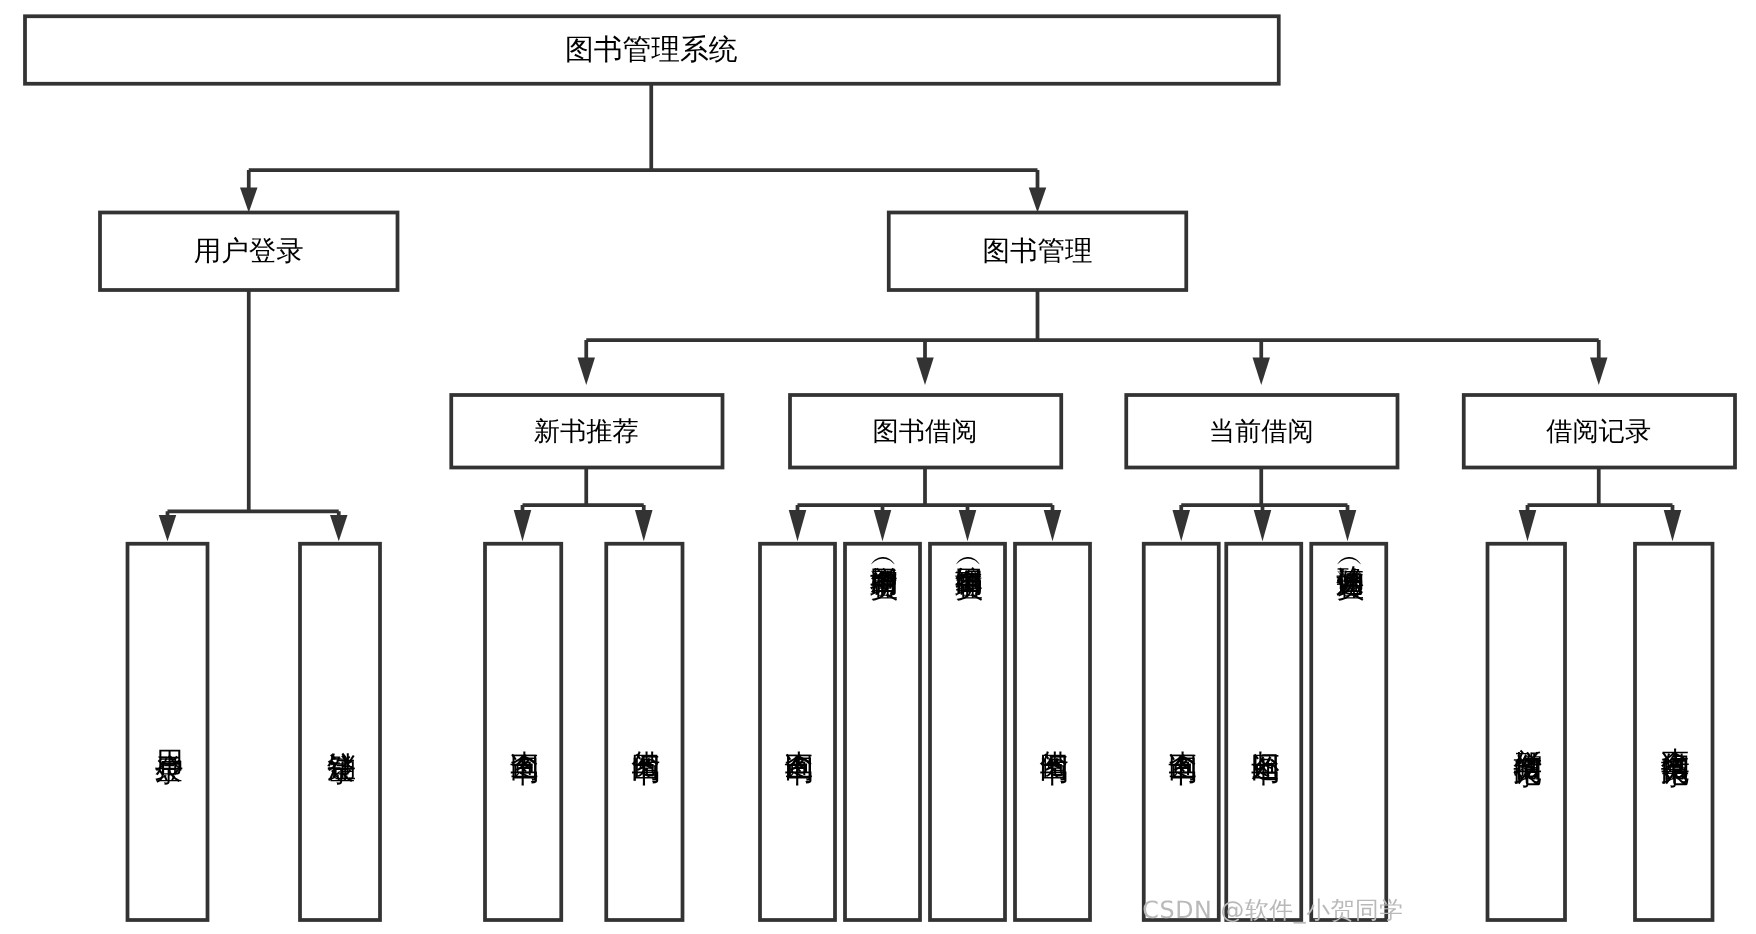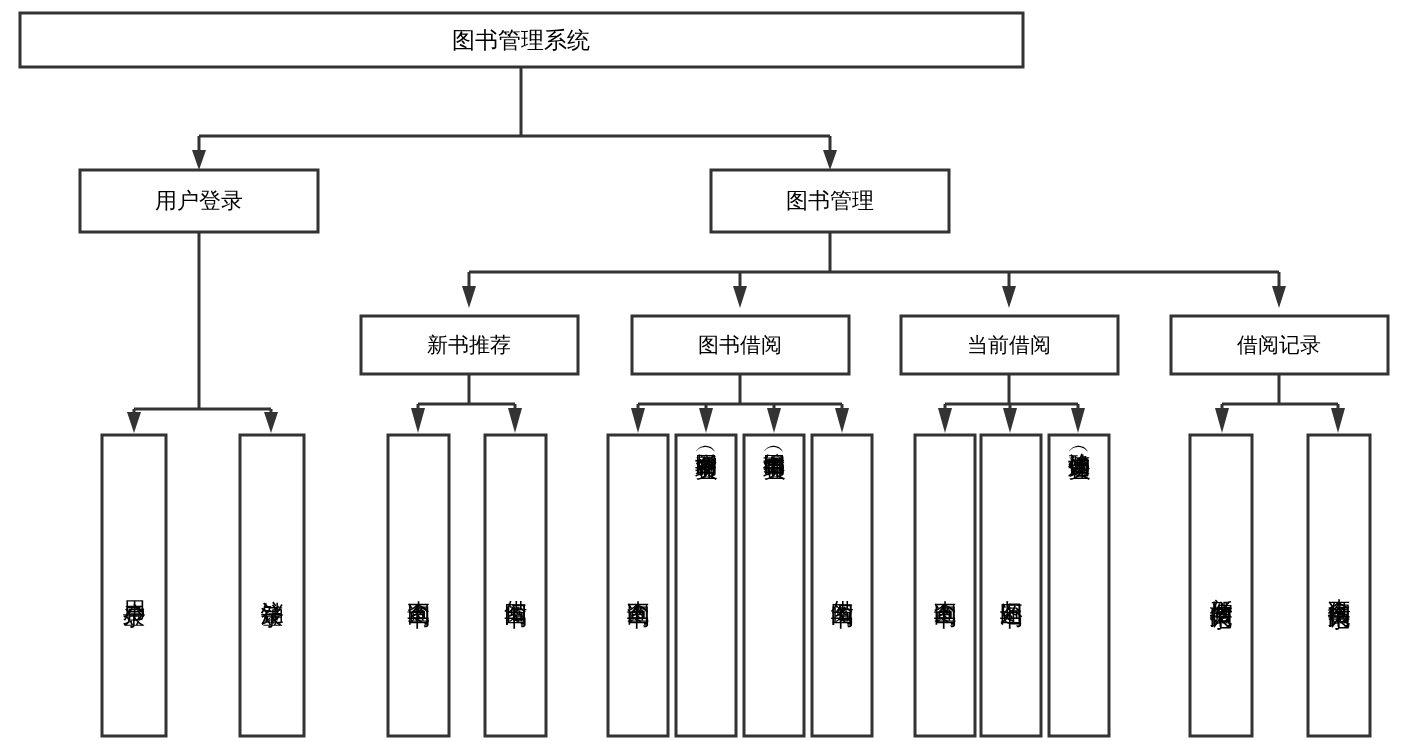--- a/index.html
+++ b/index.html
@@ -226,13 +226,14 @@
     <span class="leaf-text narrow">确认归还（管理员）</span>
   </div>
 
   <div class="leaf-text-wrap" style="left:1190px;top:435px;width:62px;height:301px;">
     <span class="leaf-text">新增借阅记录</span>
   </div>
   <div class="leaf-text-wrap" style="left:1308px;top:435px;width:62px;height:301px;">
     <span class="leaf-text">查询借阅记录</span>
   </div>
 
+  <div id="watermark">CSDN @软件_小贺同学</div>
 </div>
 
 </body></html>

